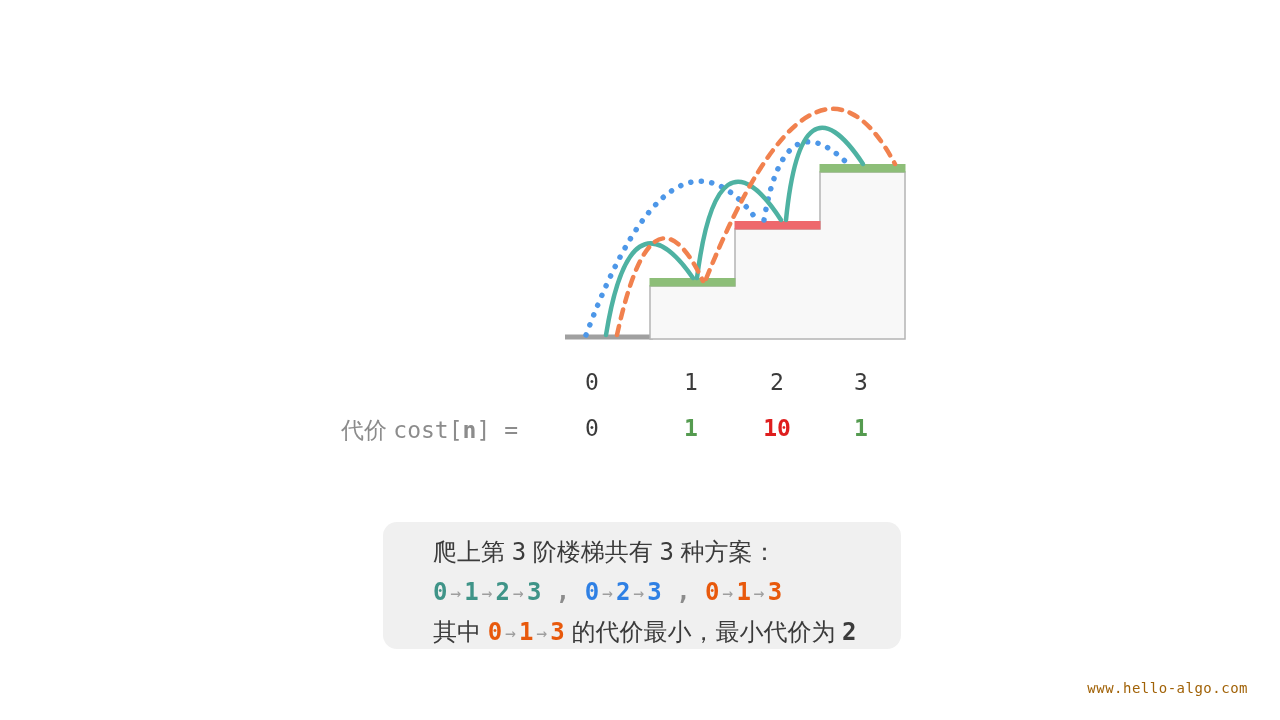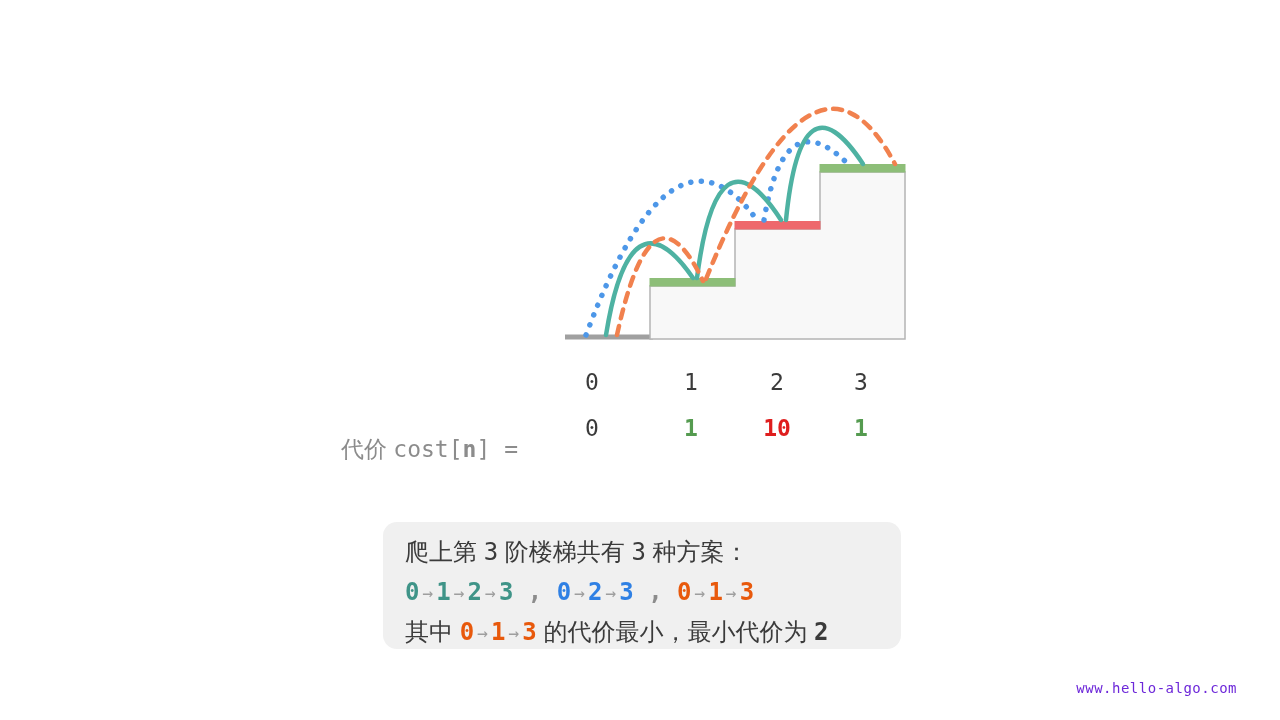--- a/index.html
+++ b/index.html
@@ -8,22 +8,22 @@
   .abs{position:absolute;}
   .mono{font-family:"DejaVu Sans Mono","Liberation Mono",monospace;}
   .bold{font-weight:700;}
   .arrow{font-size:18px;margin:0 3px;vertical-align:1px;}
   svg{position:absolute;left:0;top:0;}
   .row-label{color:#8c8c8c;font-size:23px;text-align:right;white-space:pre;width:258px;}
   .cell{font-size:23px;transform:translateX(-50%);white-space:pre;
         font-family:"DejaVu Sans Mono","Liberation Mono",monospace;}
   .note-box{left:383px;top:522px;width:518px;height:127px;background:#f0f0f0;border-radius:14px;
             padding:10px 0 0 22px;box-sizing:border-box;}
-  .note-line{font-size:24px;line-height:39px;color:#3b3b3b;white-space:pre;}
-  .watermark{right:43px;top:680px;font-size:14px;color:#6d28d9;letter-spacing:0.5px;
+  .note-line{font-size:24px;line-height:39px;color:#3b3b3b;white-space:pre;margin-left:28px;}
+  .watermark{right:32px;top:680px;font-size:14px;color:#a16207;letter-spacing:0.5px;
              font-family:"DejaVu Sans Mono","Liberation Mono",monospace;}
 </style>
 </head>
 <body>
 
 <div class="canvas">
 
   <svg width="1280" height="720" viewBox="0 0 1280 720">
 
     <rect x="565" y="334.5" width="88" height="5" fill="#a0a0a0"></rect>
@@ -49,21 +49,21 @@
       <path d="M617,335 Q652,174 703,281" stroke="#f1814e"></path>
       <path d="M706,279 Q814,12 895,164" stroke="#f1814e"></path>
     </g>
   </svg>
 
   <div class="abs cell" style="left:592px;top:369px;"><span style="color: rgb(59, 59, 59);">0</span></div>
   <div class="abs cell" style="left:691px;top:369px;"><span style="color: rgb(59, 59, 59);">1</span></div>
   <div class="abs cell" style="left:777px;top:369px;"><span style="color: rgb(59, 59, 59);">2</span></div>
   <div class="abs cell" style="left:861px;top:369px;"><span style="color: rgb(59, 59, 59);">3</span></div>
 
-  <div class="abs row-label" style="left:260px;top:434px;text-align:right;"><span>代价 </span><span class="mono">cost[</span><span class="bold mono">n</span><span class="mono">]</span><span class="mono"> =</span></div>
+  <div class="abs row-label" style="left:260px;top:415px;text-align:right;"><span>代价 </span><span class="mono">cost[</span><span class="bold mono">n</span><span class="mono">]</span><span class="mono"> =</span></div>
   <div class="abs cell" style="left:592px;top:415px;"><span style="color: rgb(59, 59, 59);">0</span></div>
   <div class="abs cell" style="left:691px;top:415px;"><span class="bold" style="color: rgb(85, 155, 80);">1</span></div>
   <div class="abs cell" style="left:777px;top:415px;"><span class="bold" style="color: rgb(223, 30, 30);">10</span></div>
   <div class="abs cell" style="left:861px;top:415px;"><span class="bold" style="color: rgb(85, 155, 80);">1</span></div>
 
   <div class="abs note-box">
     <div class="note-line"><span>爬上第 </span><span class="mono">3</span><span> 阶楼梯共有 </span><span class="mono">3</span><span> 种方案：</span></div>
     <div class="note-line"><span class="bold mono" style="color: rgb(63, 148, 136);">0</span><span class="mono arrow" style="color: rgb(158, 158, 158);">→</span><span class="bold mono" style="color: rgb(63, 148, 136);">1</span><span class="mono arrow" style="color: rgb(158, 158, 158);">→</span><span class="bold mono" style="color: rgb(63, 148, 136);">2</span><span class="mono arrow" style="color: rgb(158, 158, 158);">→</span><span class="bold mono" style="color: rgb(63, 148, 136);">3</span><span class="bold mono" style="color: rgb(140, 140, 140);"> , </span><span class="bold mono" style="color: rgb(47, 128, 228);">0</span><span class="mono arrow" style="color: rgb(158, 158, 158);">→</span><span class="bold mono" style="color: rgb(47, 128, 228);">2</span><span class="mono arrow" style="color: rgb(158, 158, 158);">→</span><span class="bold mono" style="color: rgb(47, 128, 228);">3</span><span class="bold mono" style="color: rgb(140, 140, 140);"> , </span><span class="bold mono" style="color: rgb(232, 89, 12);">0</span><span class="mono arrow" style="color: rgb(158, 158, 158);">→</span><span class="bold mono" style="color: rgb(232, 89, 12);">1</span><span class="mono arrow" style="color: rgb(158, 158, 158);">→</span><span class="bold mono" style="color: rgb(232, 89, 12);">3</span></div>
     <div class="note-line"><span>其中 </span><span class="bold mono" style="color: rgb(232, 89, 12);">0</span><span class="mono arrow" style="color: rgb(158, 158, 158);">→</span><span class="bold mono" style="color: rgb(232, 89, 12);">1</span><span class="mono arrow" style="color: rgb(158, 158, 158);">→</span><span class="bold mono" style="color: rgb(232, 89, 12);">3</span><span> 的代价最小，最小代价为 </span><span class="bold mono">2</span></div>
   </div>

